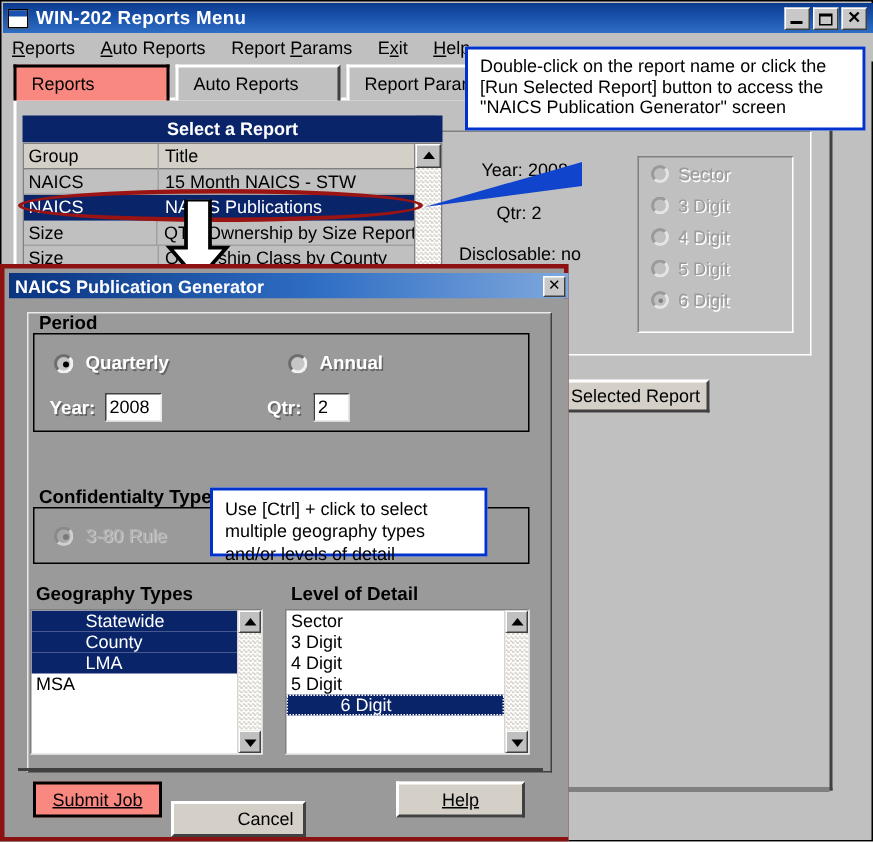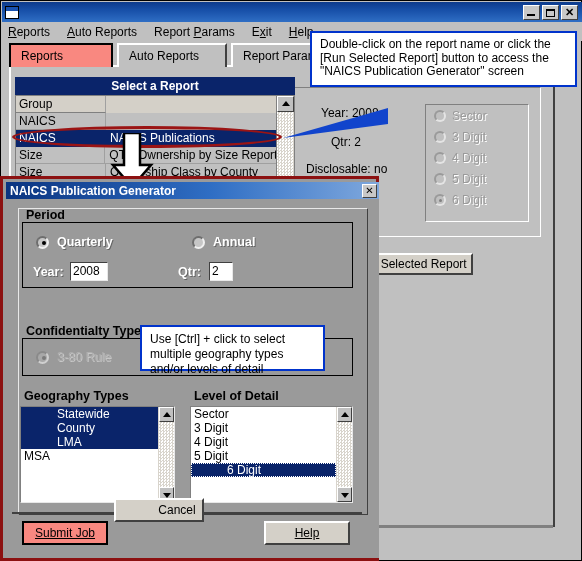--- a/index.html
+++ b/index.html
@@ -272,32 +272,33 @@
     border-top:2px solid #fff;border-left:2px solid #fff;
     border-right:2px solid #404040;border-bottom:2px solid #404040;
     box-sizing:border-box;font-size:12px;line-height:20px;text-align:center;
     color:#000;white-space:nowrap;
   }
   #btn-submit{
     left:22px;top:521px;width:86px;background:#f98880;
     border:2px solid #000;line-height:20px;
   }
   #btn-submit span{text-decoration:underline;}
-  #btn-cancel{left:114px;top:498px;width:90px;padding-left:36px;}
+  #btn-cancel{left:114px;top:534px;width:90px;padding-left:36px;}
   #btn-help{left:264px;top:521px;width:86px;}
   .u1{text-decoration:underline;}
   #dlg-sep{position:absolute;left:12px;top:512px;width:350px;height:2px;background:#404040;}
 </style>
 </head>
 <body>
 
 <div class="abs" id="app-window">
 
   <div class="abs" id="titlebar">
     <div id="title-icon"></div>
+    <div id="title-text">WIN-202 Reports Menu</div>
     <div id="win-buttons">
       <div class="winbtn">
           <span class="g-min"></span>
         </div>
       <div class="winbtn">
           <span class="g-max"></span>
         </div>
       <div class="winbtn">
           <span class="g-close">✕</span>
         </div>
@@ -323,23 +324,25 @@
     <div class="tab" id="tab-auto">Auto Reports</div>
     <div class="tab" id="tab-params">Report Params</div>
   </div>
 
   <div class="abs" id="report-panel">
     <div id="report-header">Select a Report</div>
     <div id="grid">
       <div id="grid-cols">
         <div class="grow head">
           <div class="c1">Group</div>
+          <div class="c2">Title</div>
         </div>
         <div class="grow data">
           <div class="c1">NAICS</div>
+          <div class="c2">15 Month NAICS - STW</div>
         </div>
         <div class="grow data sel">
           <div class="c1">NAICS</div>
           <div class="c2">NAICS Publications</div>
         </div>
         <div class="grow data">
           <div class="c1">Size</div>
           <div class="c2">QTR Ownership by Size Report</div>
         </div>
         <div class="grow data">

